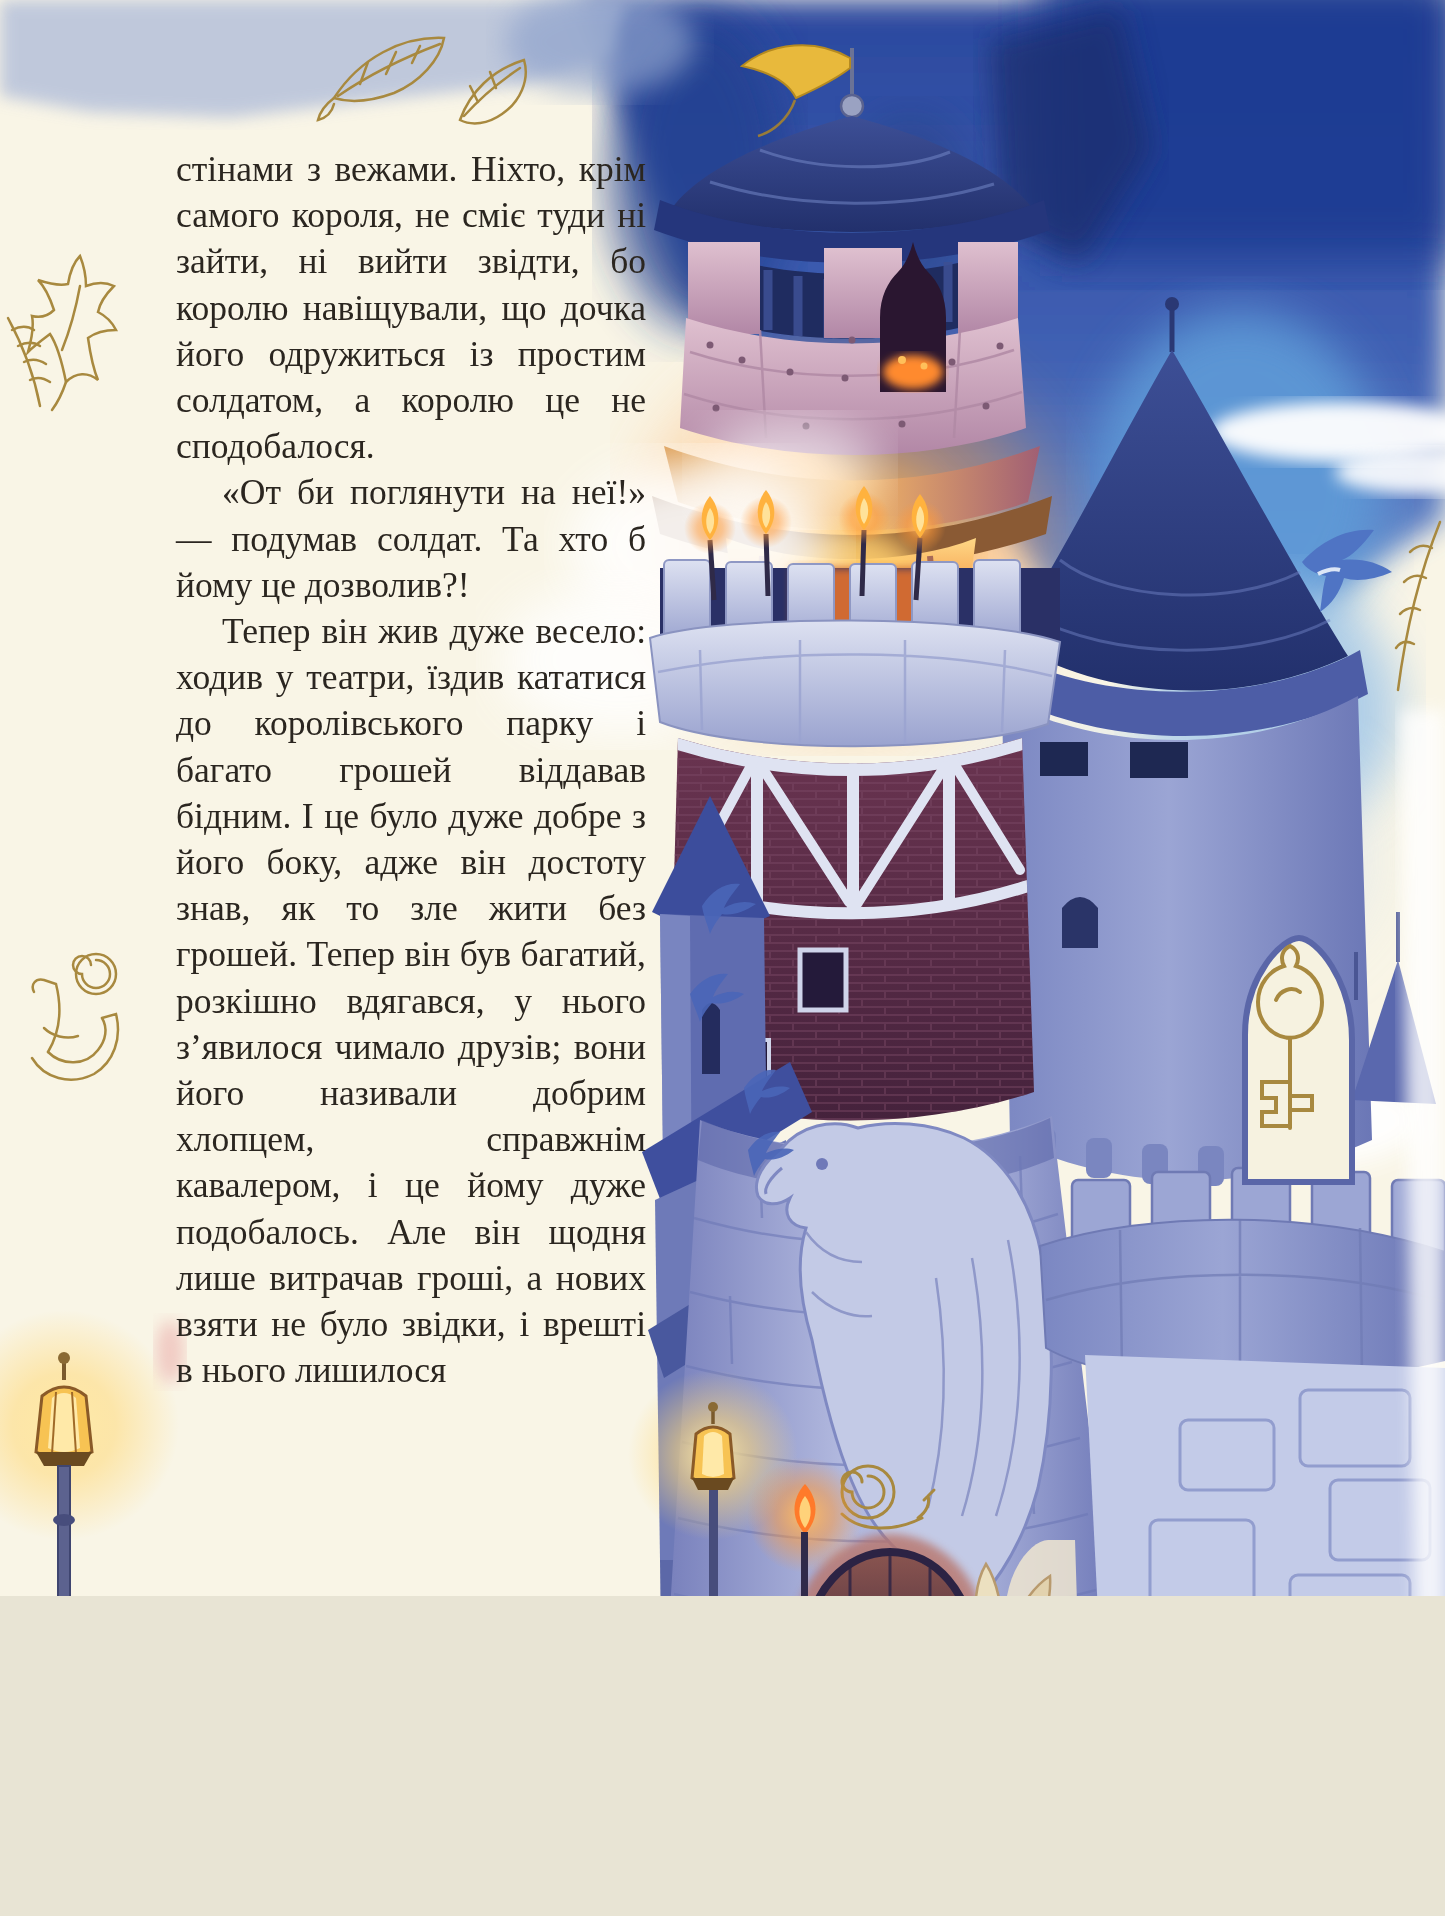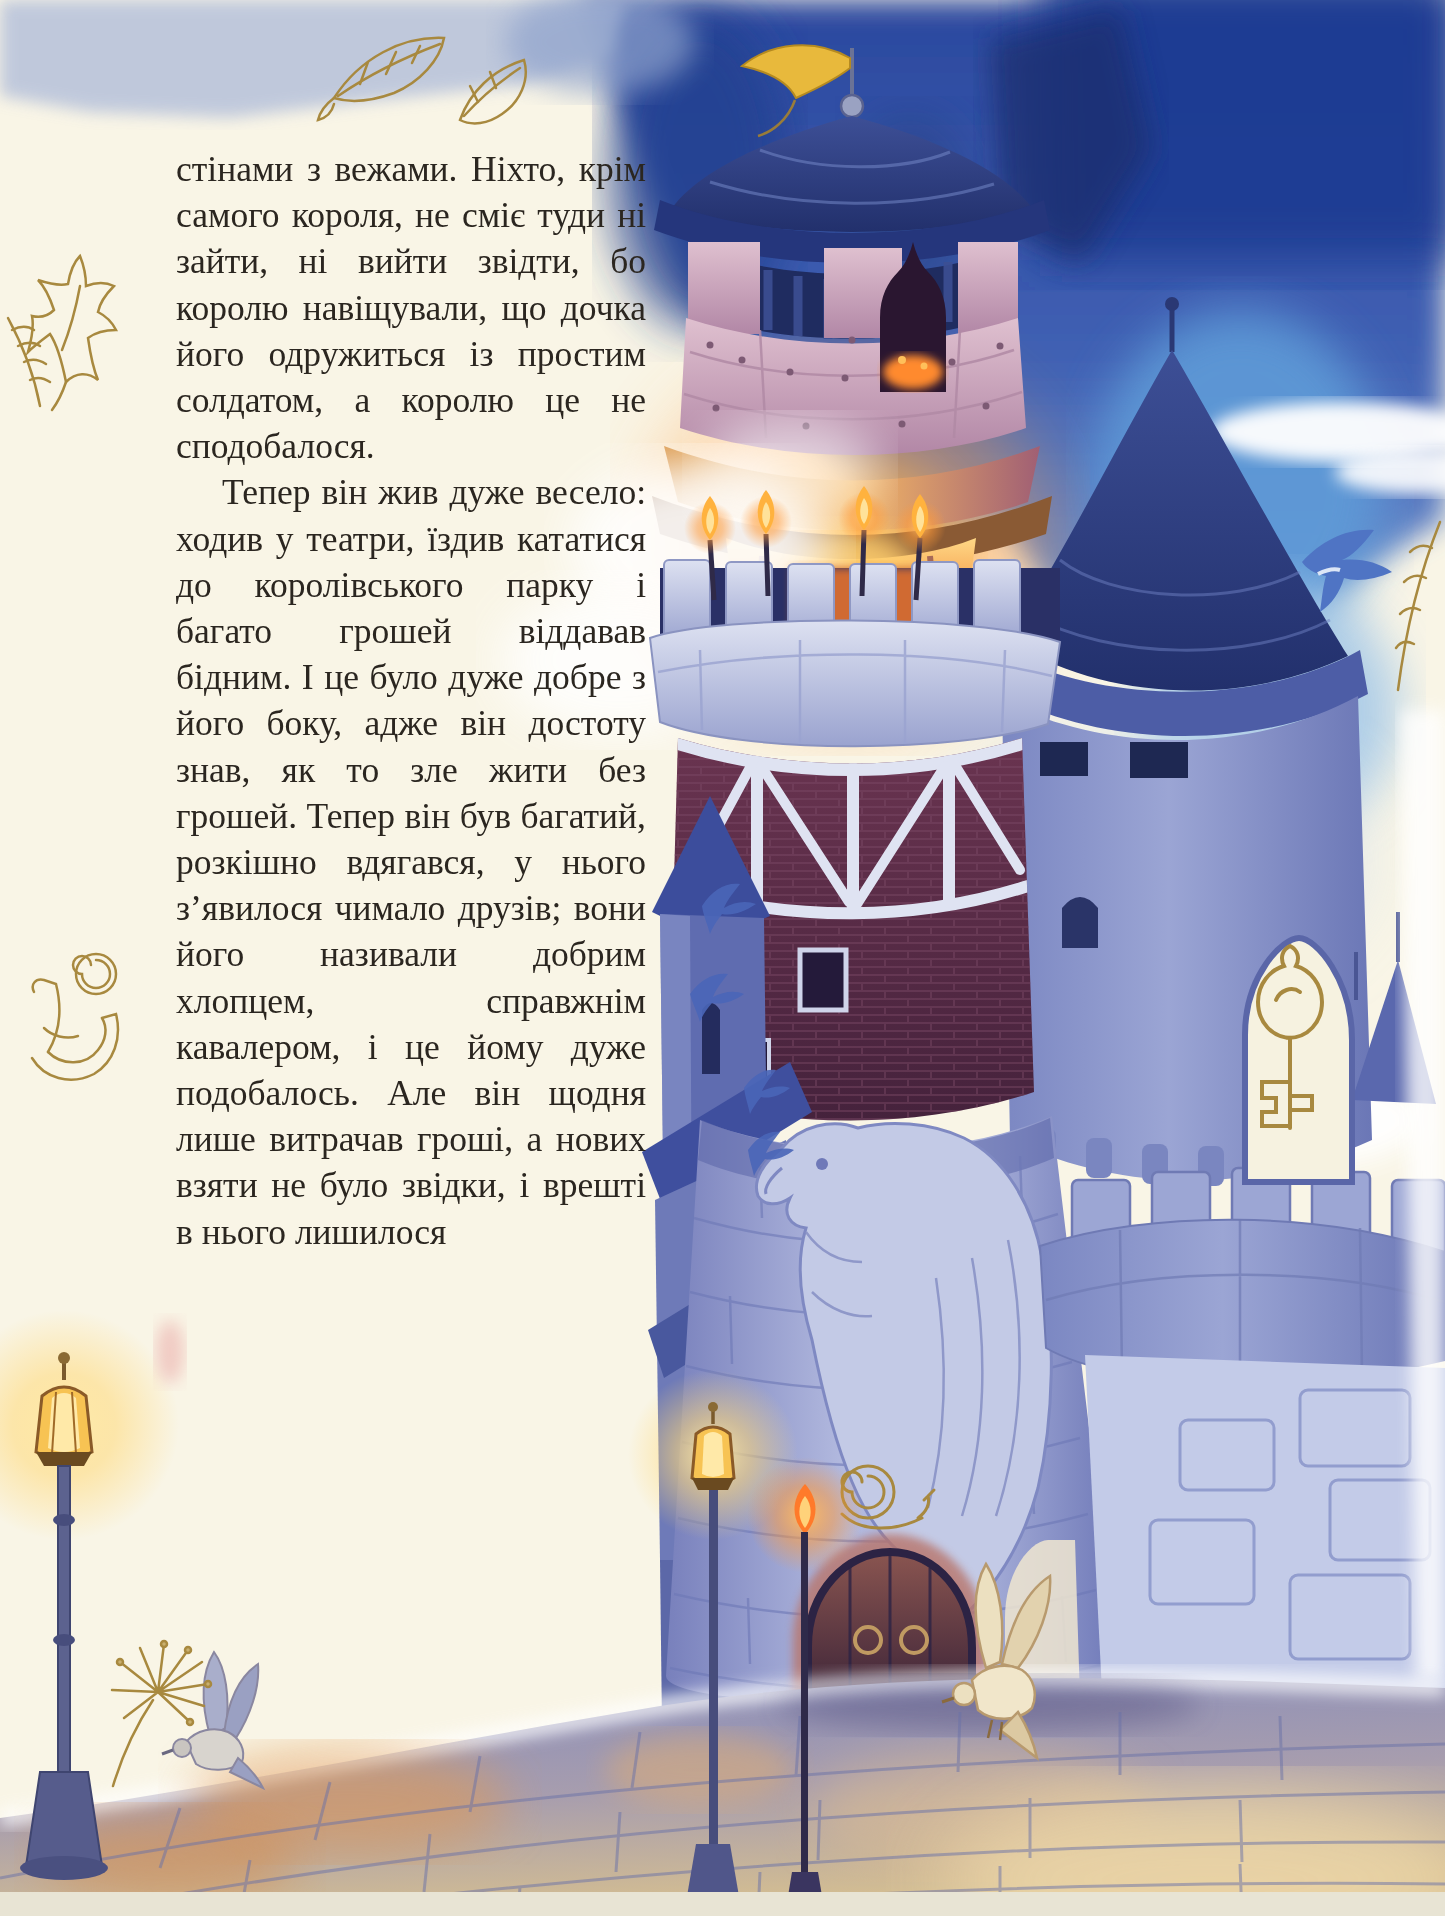--- a/index.html
+++ b/index.html
@@ -1,19 +1,19 @@
 <!DOCTYPE html>
 <html lang="uk"><head>
 <meta charset="utf-8">
 <style>
   html,body{margin:0;padding:0;}
   body{background:#e8e4d4;}
   .page{
     position:relative;
-    width:1445px;height:1892px;
+    width:1445px;height:1596px;
     background:#f9f5e6;
     overflow:hidden;
     font-family:"Liberation Serif", serif;
   }
   .art{position:absolute;inset:0;width:1445px;height:1916px;}
   .text-block{
     position:absolute;
     left:176px;top:146px;
     width:470px;
     color:#2b2620;
@@ -545,16 +545,17 @@
           <circle cx="120" cy="1662" r="3" fill="#c9b070"></circle>
         <circle cx="190" cy="1722" r="3" fill="#c9b070"></circle>
       </g>
     </g>
 
     <ellipse cx="170" cy="1352" rx="14" ry="32" fill="#e8a0a0" opacity="0.5" filter="url(#fb8)"></ellipse>
   </svg>
 
   <div class="text-block">
     <p>стінами з вежами. Ніхто, крім самого короля, не сміє туди ні зайти, ні вийти звідти, бо королю навіщували, що дочка його одружиться із простим солдатом, а королю це не сподобалося.</p>
+    <p class="para-indent">«От би поглянути на неї!» — подумав солдат. Та хто б йому це дозволив?!</p>
     <p class="para-indent">Тепер він жив дуже весело: ходив у театри, їздив кататися до королівського парку і багато грошей віддавав бідним. І це було дуже добре з його боку, адже він достоту знав, як то зле жити без грошей. Тепер він був багатий, розкішно вдягався, у нього з’явилося чимало друзів; вони його називали добрим хлопцем, справжнім кавалером, і це йому дуже подобалось. Але він щодня лише витрачав гроші, а нових взяти не було звідки, і врешті в нього лишилося</p>
   </div>
 
 </div>
 
 </body></html>

